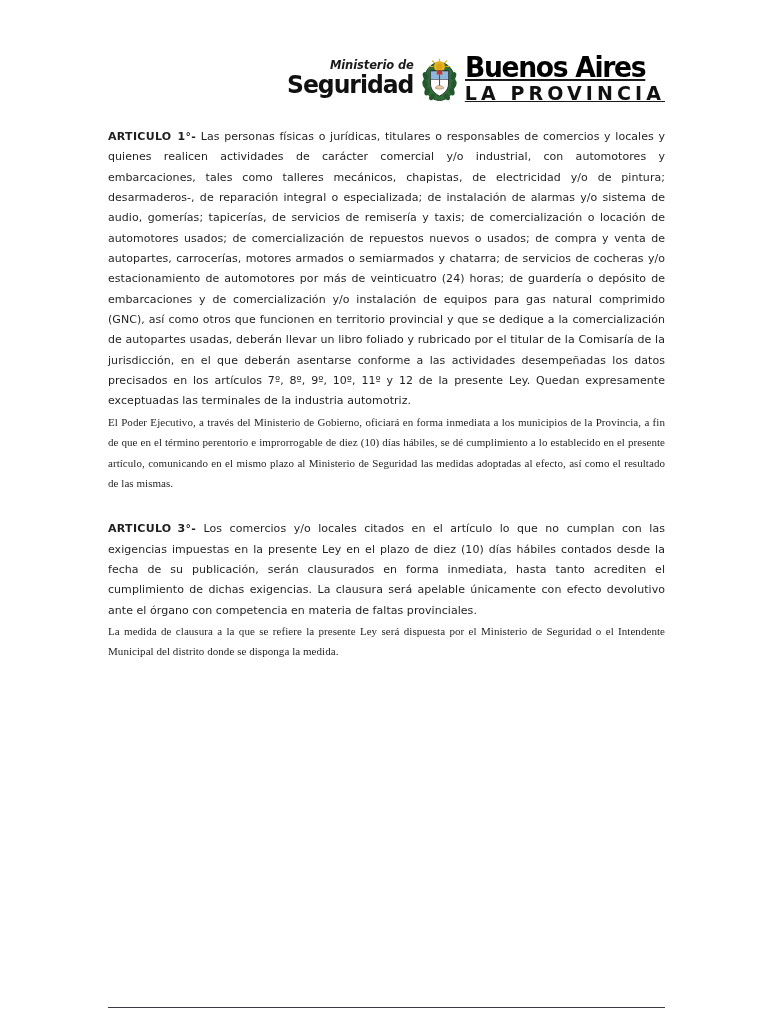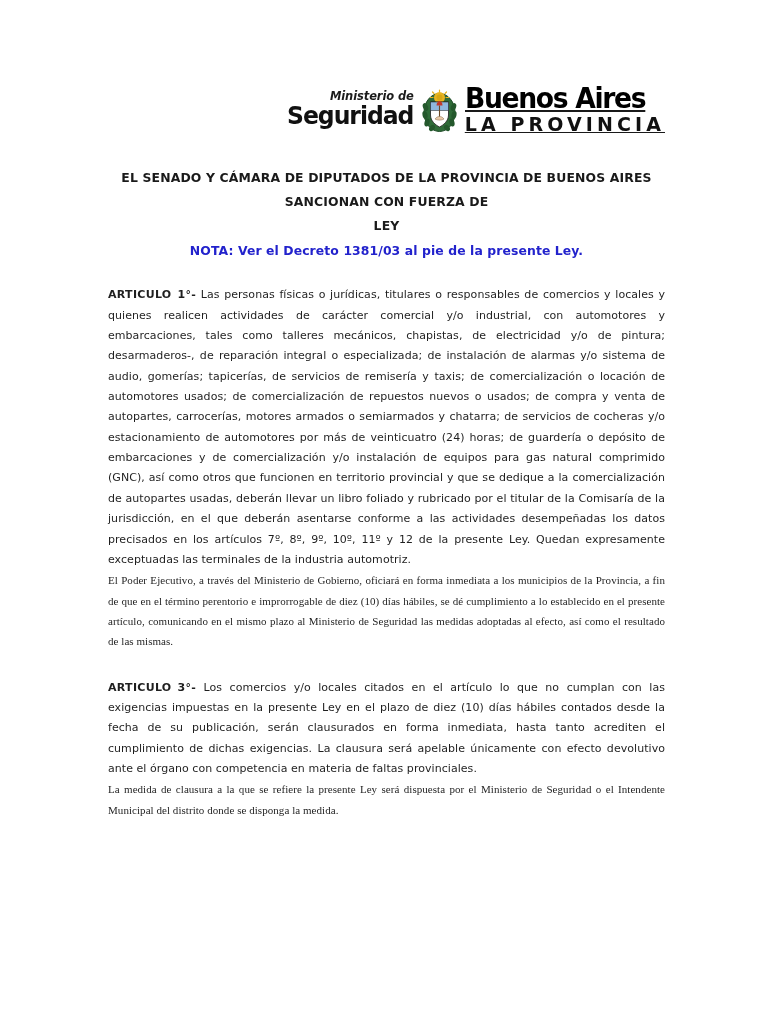--- a/index.html
+++ b/index.html
@@ -14,21 +14,20 @@
     color: #1a1a1a;
     overflow: hidden;
     position: relative;
   }
   .page {
     width: 768px;
     height: 832px;
     box-sizing: border-box;
     padding: 16px 103px 0 108px;
     position: relative;
-    margin-top: 31px;
   }
 
   
   .masthead {
     padding-top: 38px;
     display: flex;
     justify-content: flex-end;
     align-items: flex-start;
   }
   .logo-block {
@@ -213,26 +212,20 @@
 
       <div class="province-lockup">
         <span class="province-main">Buenos Aires</span>
         <span class="province-sub">LA PROVINCIA</span>
       </div>
 
     </div>
   </div>
 
 
-  <div class="sanction-block">
-    <span class="sanction-line">EL SENADO Y CÁMARA DE DIPUTADOS DE LA PROVINCIA DE BUENOS AIRES</span>
-    <span class="sanction-line">SANCIONAN CON FUERZA DE</span>
-    <span class="sanction-line">LEY</span>
-    <span class="nota-line" id="nota-line" style="color: rgb(34, 34, 204);">NOTA: Ver el Decreto 1381/03 al pie de la presente Ley.</span>
-  </div>
 
   <div class="articles">
 
     <p class="art"><span class="art-label"><span>ARTICULO</span><span class="num">1°-</span></span>
       <span>Las personas físicas o jurídicas, titulares o responsables de comercios  y locales y quienes realicen actividades de carácter comercial y/o industrial, con automotores y embarcaciones, tales como talleres mecánicos, chapistas, de electricidad y/o de pintura; desarmaderos-, de reparación integral o especializada; de instalación de alarmas y/o sistema de audio, gomerías; tapicerías, de servicios de remisería y taxis; de comercialización o locación de automotores usados; de comercialización de repuestos nuevos o usados; de compra y venta de autopartes, carrocerías, motores armados o semiarmados y chatarra; de servicios de cocheras y/o estacionamiento de automotores por más de veinticuatro  (24) horas; de guardería o depósito de embarcaciones y de comercialización y/o instalación de equipos para gas natural comprimido (GNC), así como otros que funcionen en territorio provincial y que se dedique a la comercialización de autopartes usadas, deberán llevar un libro foliado y rubricado por el titular de la Comisaría de la jurisdicción, en el que deberán asentarse conforme a las actividades desempeñadas los datos precisados en los artículos 7º, 8º, 9º, 10º, 11º y 12 de la presente Ley. Quedan expresamente exceptuadas las terminales de la industria automotriz.</span></p>
 
     <p class="art tight"><span>El Poder Ejecutivo, a través del Ministerio de Gobierno, oficiará en forma inmediata a los municipios de la Provincia, a fin de que en el término perentorio e improrrogable de diez (10) días hábiles, se dé cumplimiento a lo establecido en el presente artículo, comunicando en el mismo plazo al Ministerio de Seguridad las medidas adoptadas al efecto, así como el resultado de las mismas.</span></p>
 
 
     <p class="art spaced"><span class="art-label"><span>ARTICULO</span><span class="num">3°-</span></span>

